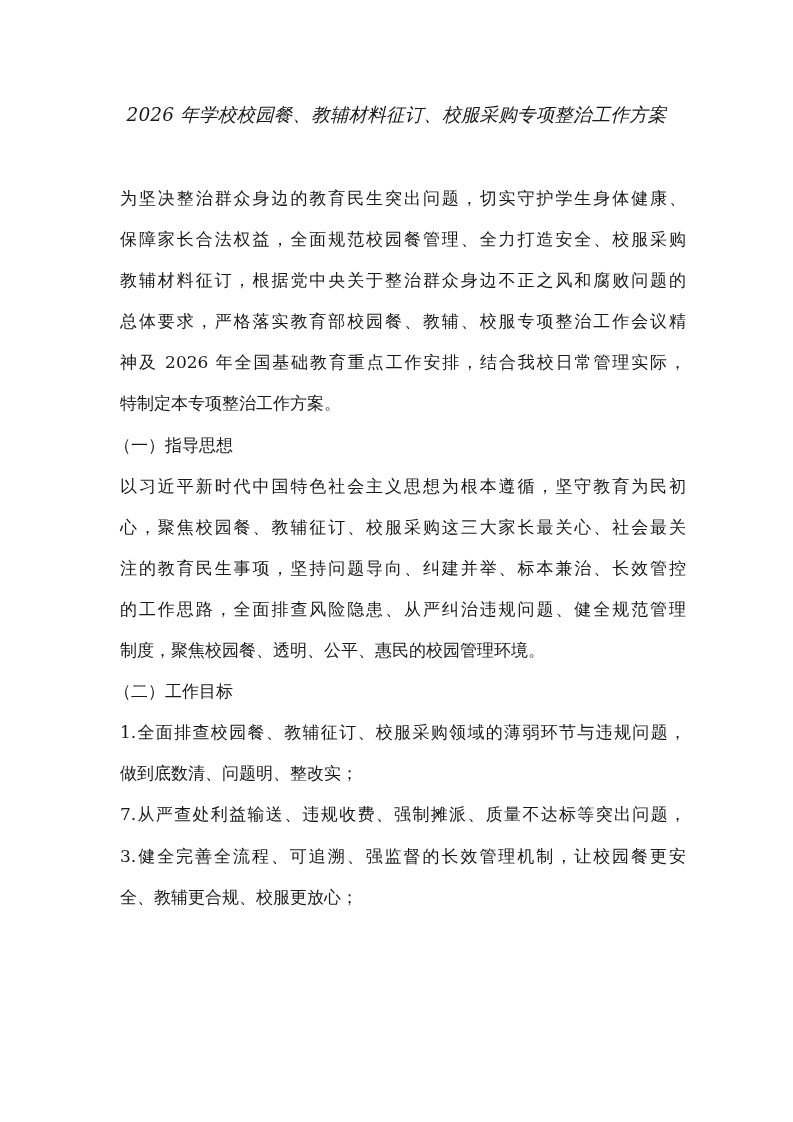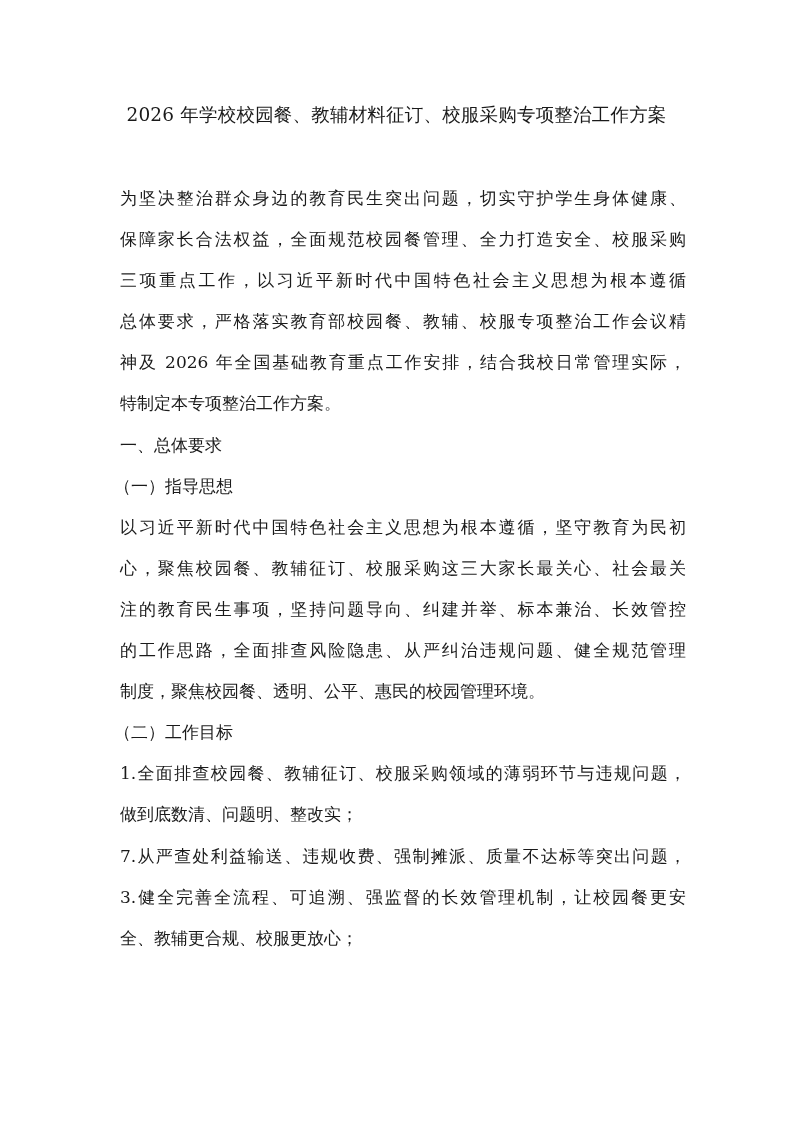--- a/index.html
+++ b/index.html
@@ -26,20 +26,21 @@
     .title {
       position: absolute;
       left: 0;
       width: 793px;
       top: 102px;
       text-align: center;
       font-size: 18.5px;
       line-height: 26px;
       letter-spacing: 0.2px;
       white-space: nowrap;
+      font-style: italic;
     }
     .body {
       position: absolute;
       left: 120px;
       top: 183px;
       width: 566px;
     }
     .line {
       display: block;
       height: 41.1px;
@@ -65,27 +66,26 @@
 
 <div class="page">
 
   <div class="title">2026 年学校校园餐、教辅材料征订、校服采购专项整治工作方案</div>
 
   <div class="body">
 
     <div>
       <span class="line">为坚决整治群众身边的教育民生突出问题，切实守护学生身体健康、</span>
       <span class="line">保障家长合法权益，全面规范校园餐管理、全力打造安全、校服采购</span>
-      <span class="line">三项重点工作，以习近平新时代中国特色社会主义思想为根本遵循</span>
+      <span class="line">教辅材料征订，根据党中央关于整治群众身边不正之风和腐败问题的</span>
       <span class="line">总体要求，严格落实教育部校园餐、教辅、校服专项整治工作会议精</span>
       <span class="line">神及 2026 年全国基础教育重点工作安排，结合我校日常管理实际，</span>
       <span class="line last">特制定本专项整治工作方案。</span>
     </div>
 
-    <span class="line heading">一、总体要求</span>
 
     <span class="line sub-heading">（一）指导思想</span>
 
     <div>
       <span class="line">以习近平新时代中国特色社会主义思想为根本遵循，坚守教育为民初</span>
       <span class="line">心，聚焦校园餐、教辅征订、校服采购这三大家长最关心、社会最关</span>
       <span class="line">注的教育民生事项，坚持问题导向、纠建并举、标本兼治、长效管控</span>
       <span class="line">的工作思路，全面排查风险隐患、从严纠治违规问题、健全规范管理</span>
       <span class="line last">制度，聚焦校园餐、透明、公平、惠民的校园管理环境。</span>
     </div>

